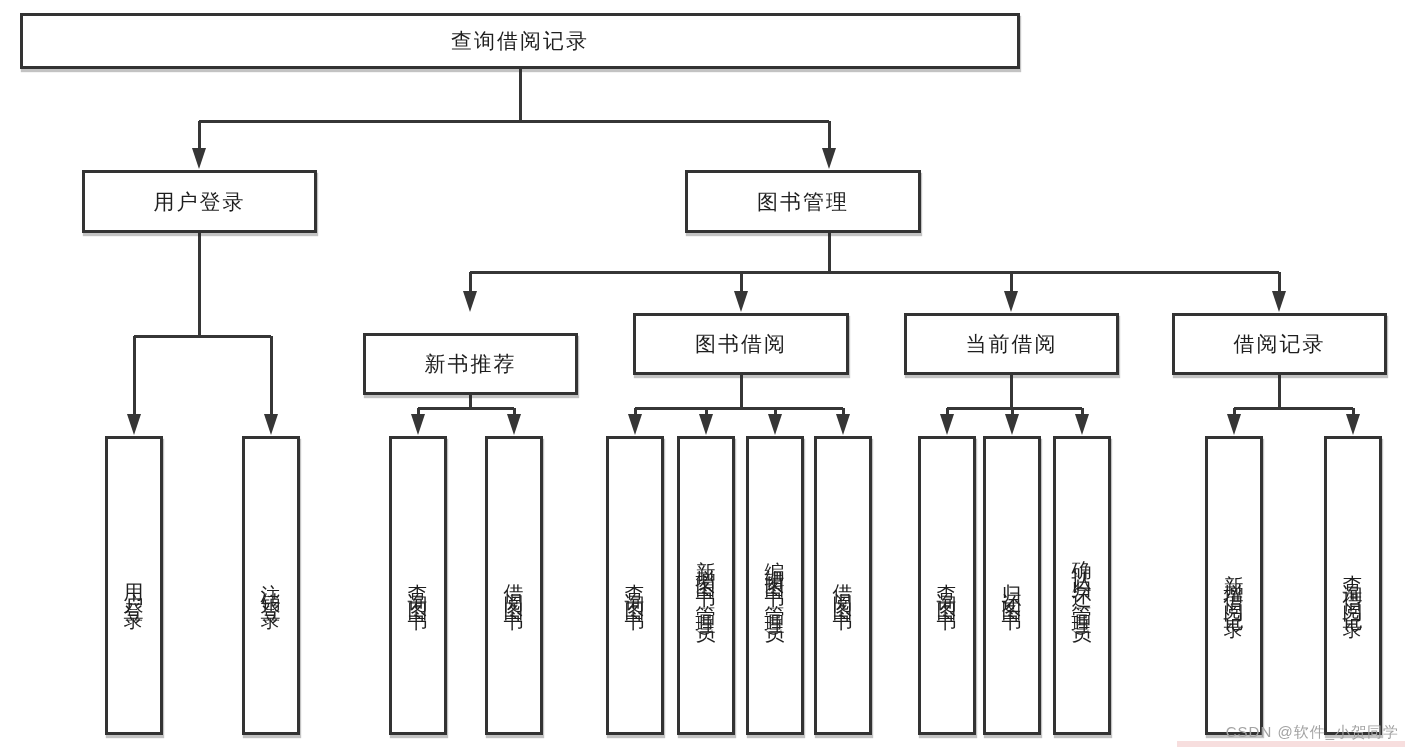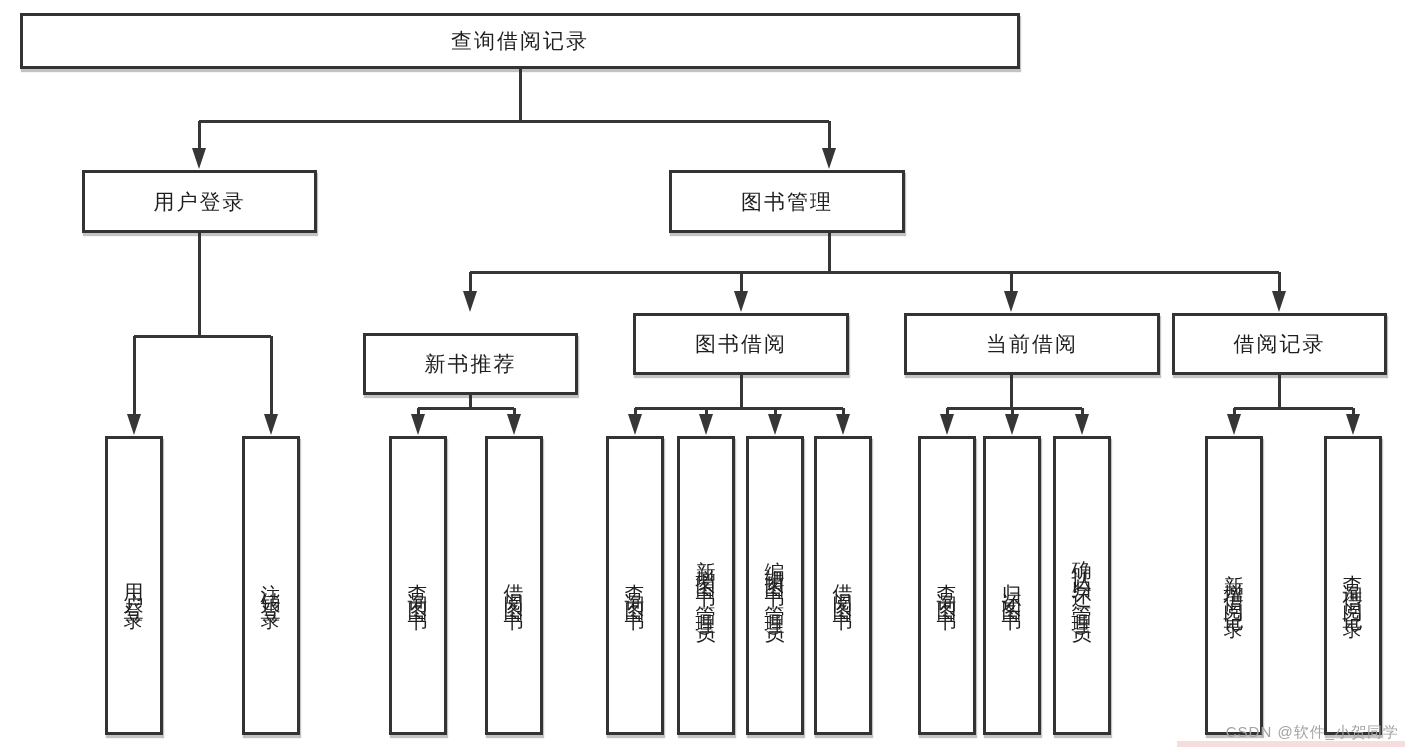--- a/index.html
+++ b/index.html
@@ -36,25 +36,25 @@
     text-orientation: mixed;
     letter-spacing: 9px;
     line-height: 1;
     max-height: 284px;
   }
 
   
   #n-root  { left: 20px;   top: 13px;  width: 1000px; height: 56px; }
   
   #n-l2-0  { left: 82px;   top: 170px; width: 235px;  height: 63px; }
-  #n-l2-1  { left: 669px;  top: 170px; width: 236px;  height: 63px; }
+  #n-l2-1  { left: 685px;  top: 170px; width: 236px;  height: 63px; }
   
   #n-l3-0  { left: 363px;  top: 313px; width: 215px;  height: 62px; margin-top: 20px; }
   #n-l3-1  { left: 633px;  top: 313px; width: 216px;  height: 62px; text-align: right; }
-  #n-l3-2  { left: 904px;  top: 313px; width: 256px;  height: 62px; }
+  #n-l3-2  { left: 904px;  top: 313px; width: 215px;  height: 62px; }
   #n-l3-3  { left: 1172px; top: 313px; width: 215px;  height: 62px; }
   
   .leaf    { width: 58px; top: 436px; height: 299px; }
   #n-lf-0  { left: 105px;  }
   #n-lf-1  { left: 242px;  }
   #n-lf-2  { left: 389px;  }
   #n-lf-3  { left: 485px;  }
   #n-lf-4  { left: 606px;  }
   #n-lf-5  { left: 677px;  }
   #n-lf-6  { left: 746px;  }

